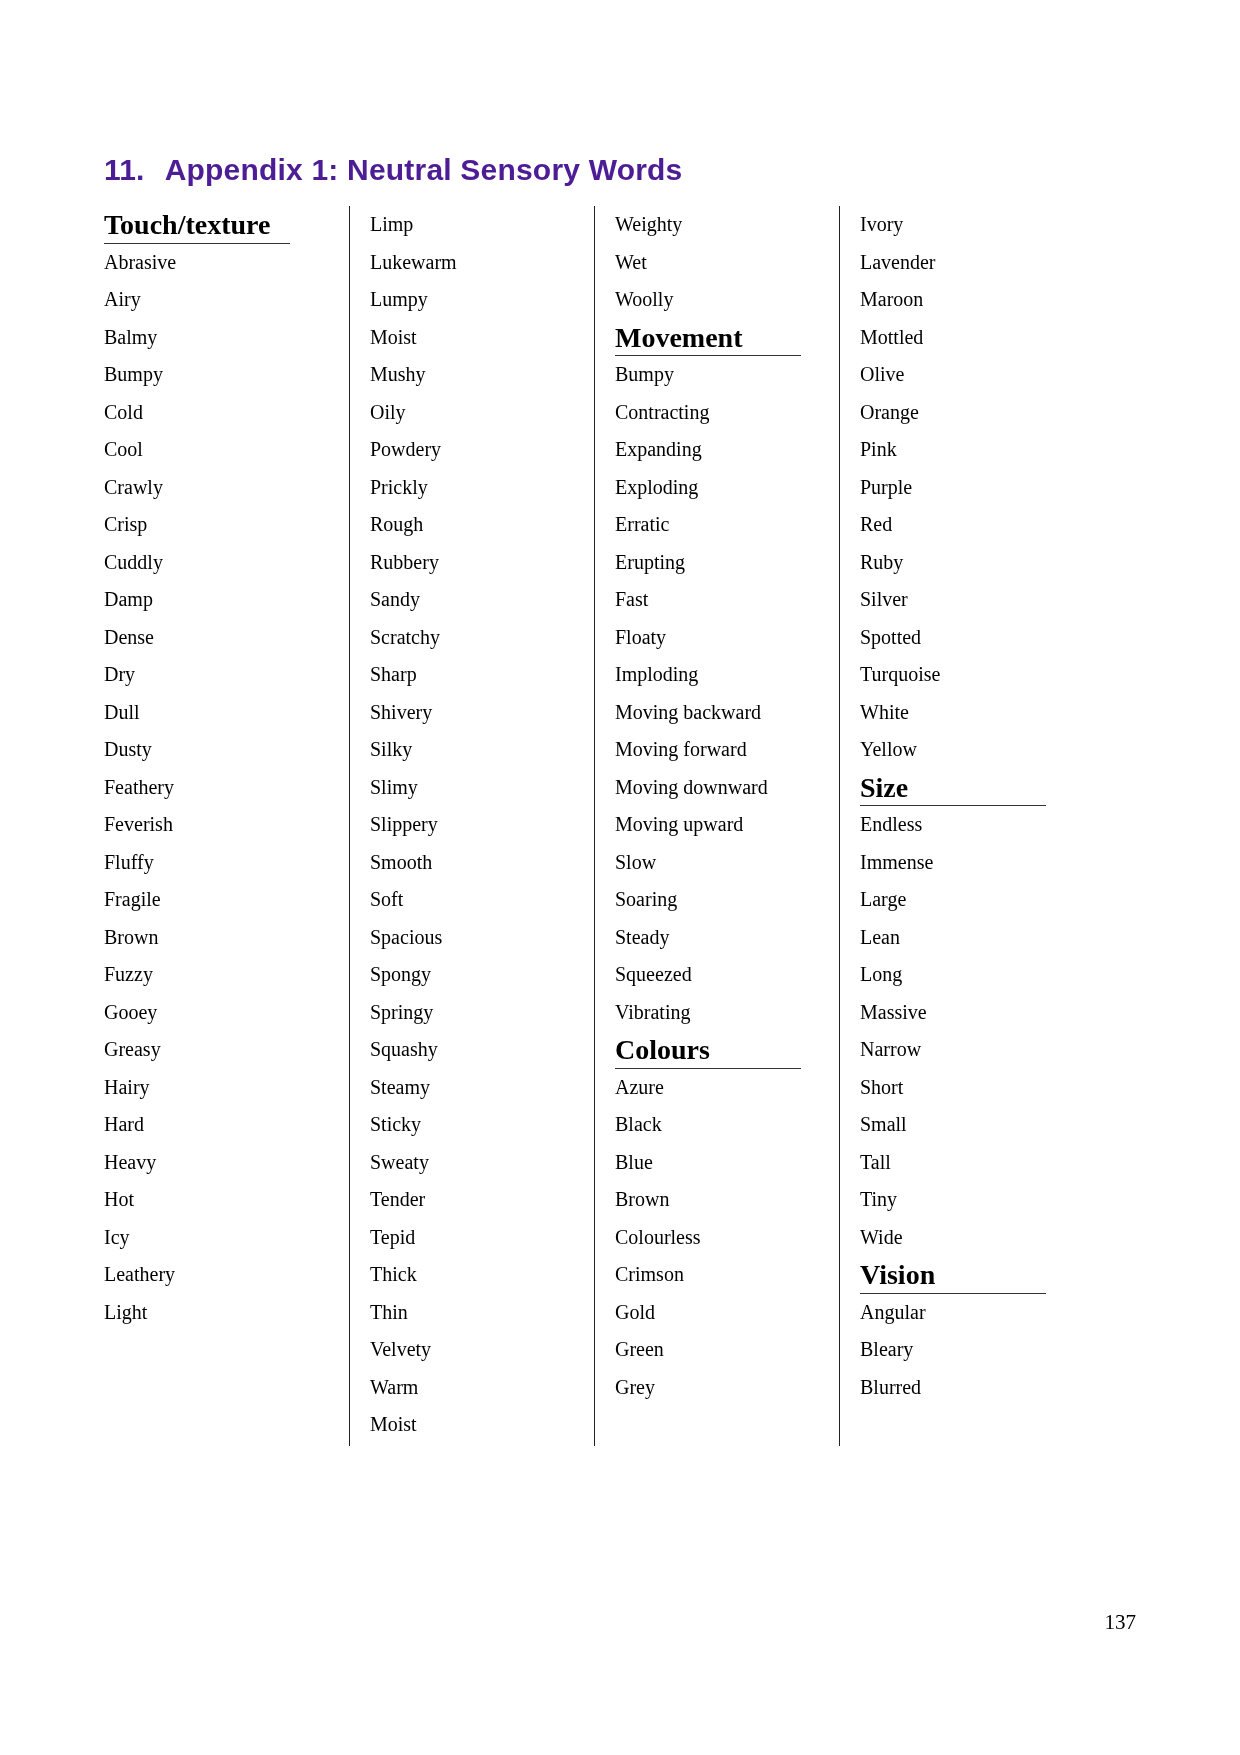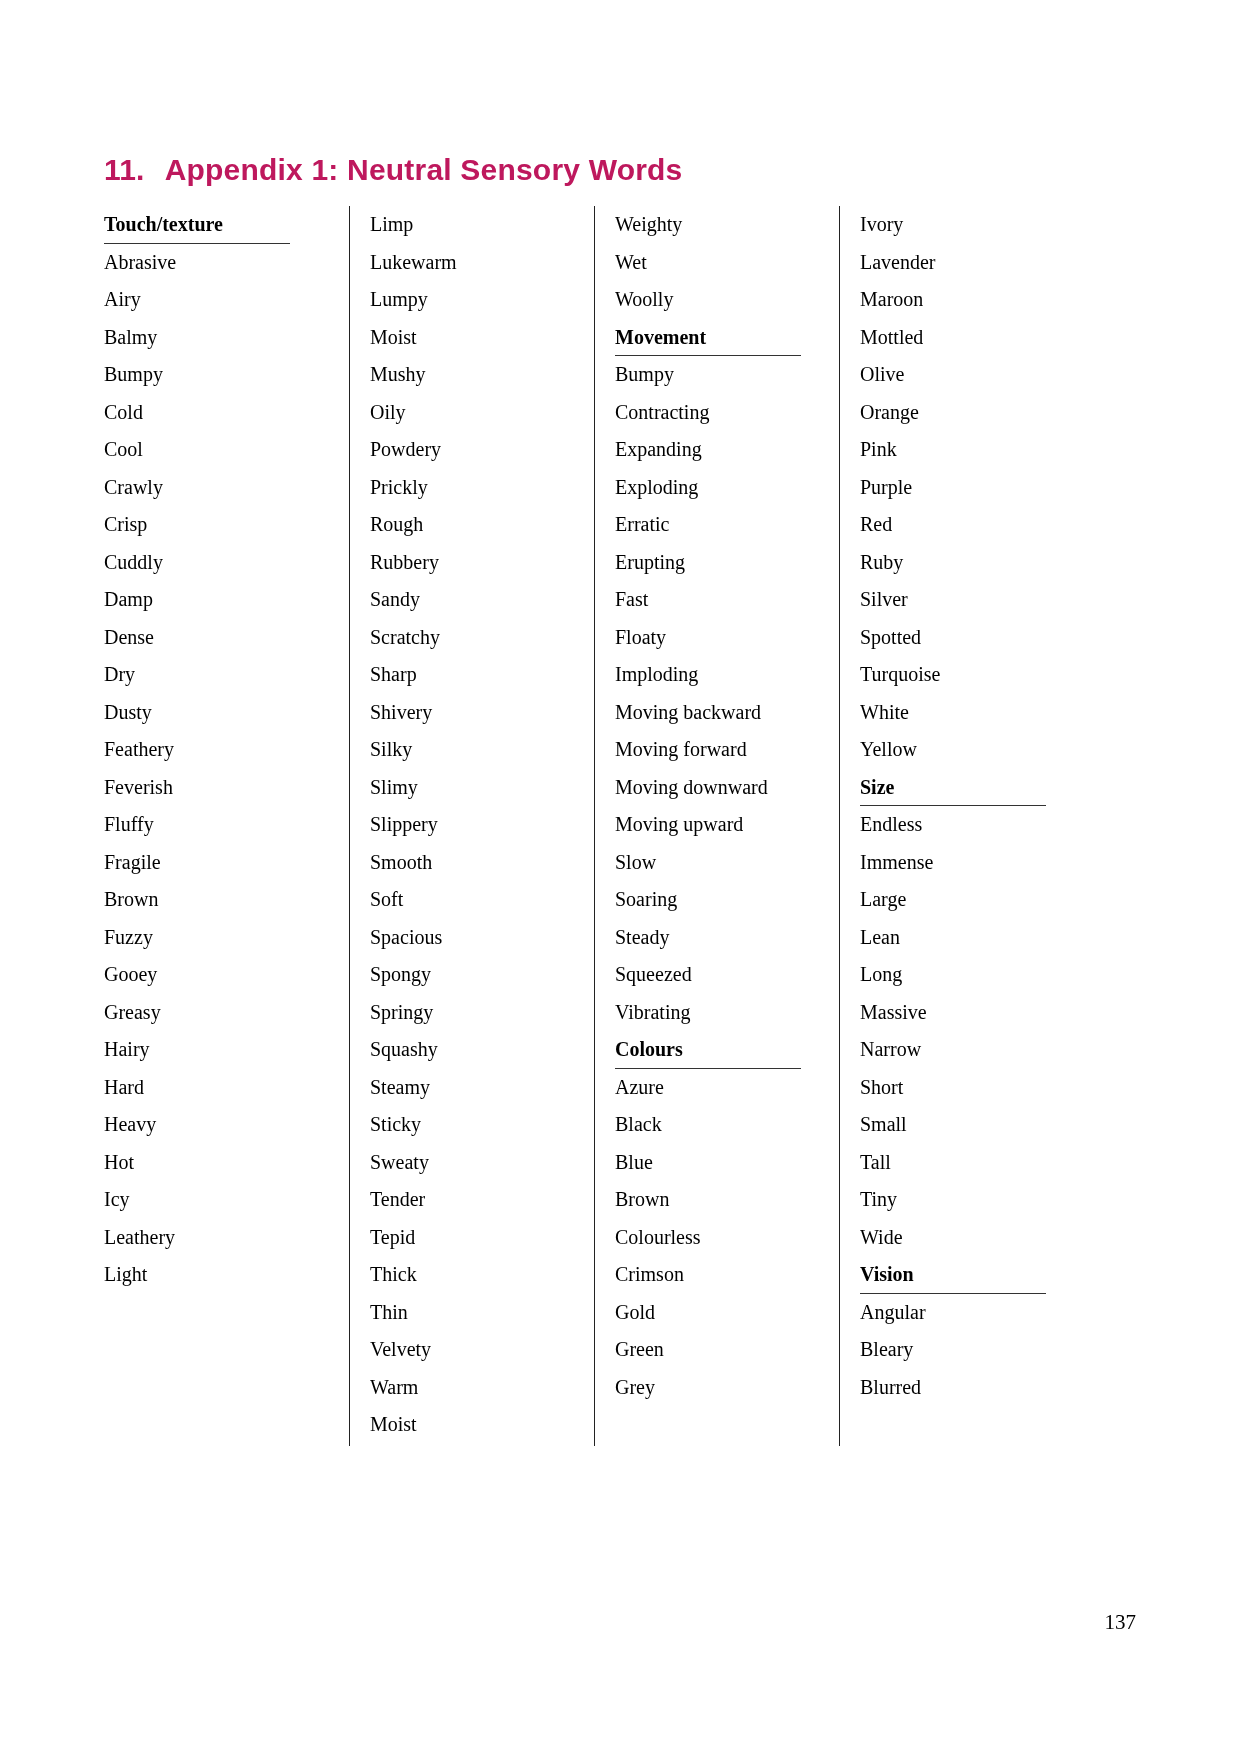--- a/index.html
+++ b/index.html
@@ -25,21 +25,21 @@
     padding: 0;
   }
 
   .page-title {
     position: absolute;
     left: 104px;
     top: 133px;
     font-family: "Liberation Sans", "DejaVu Sans", sans-serif;
     font-weight: bold;
     font-size: 30px;
-    color: #be185d;
+    color: #4c1d95;
     letter-spacing: 0.2px;
     white-space: nowrap;
     text-align: right;
   }
   .page-title .num { margin-right: 20px; }
 
   .columns {
     position: absolute;
     left: 104px;
     top: 206px;
@@ -57,21 +57,21 @@
     padding-left: 0px;
   }
   .col.divided {
     border-left: 1.5px solid #222;
     padding-left: 20px;
   }
 
   .cat-head {
     font-family: "Liberation Serif", "DejaVu Serif", serif;
     font-weight: bold;
-    font-size: 20px;
+    font-size: 28px;
     line-height: 37.5px;
     height: 37.5px;
     border-bottom: 1.3px solid #333;
     width: 186px;
     white-space: nowrap;
   }
 
   .word {
     font-size: 20px;
     line-height: 37.5px;
@@ -105,20 +105,21 @@
         <div class="word">Balmy</div>
         <div class="word">Bumpy</div>
         <div class="word">Cold</div>
         <div class="word">Cool</div>
         <div class="word">Crawly</div>
         <div class="word">Crisp</div>
         <div class="word">Cuddly</div>
         <div class="word">Damp</div>
         <div class="word">Dense</div>
         <div class="word">Dry</div>
+        <div class="word">Dull</div>
         <div class="word">Dusty</div>
         <div class="word">Feathery</div>
         <div class="word">Feverish</div>
         <div class="word">Fluffy</div>
         <div class="word">Fragile</div>
         <div class="word">Brown</div>
         <div class="word">Fuzzy</div>
         <div class="word">Gooey</div>
         <div class="word">Greasy</div>
         <div class="word">Hairy</div>

